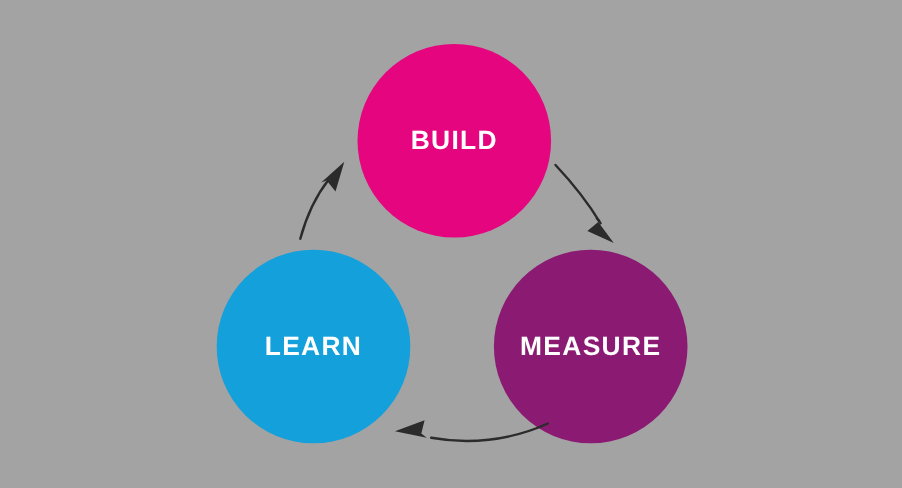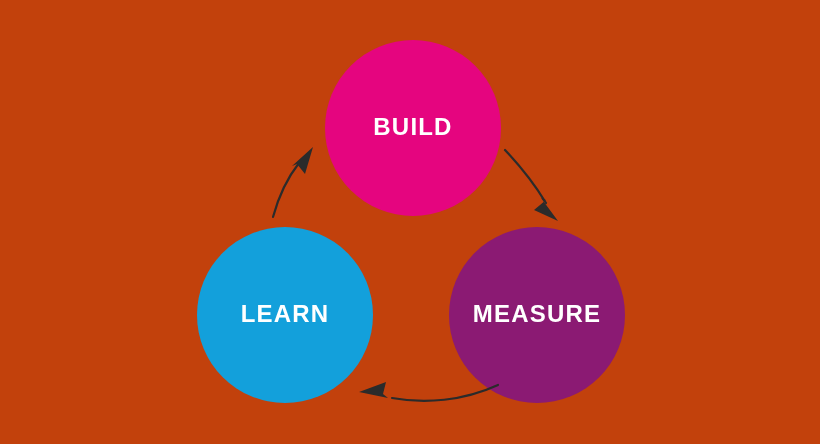--- a/index.html
+++ b/index.html
@@ -40,21 +40,21 @@
     fill: none;
     stroke-linecap: round;
   }
   .arrow-head {
     stroke: none;
   }
 </style>
 </head>
 <body>
 
-<div id="diagram-root" style="background: #c2410c; width: 820px; height: 444px;">
+<div id="diagram-root" style="background: #a3a3a3; width: 820px; height: 444px;">
 
   <svg id="loop-svg" viewBox="0 0 820 444">
 
     <g>
       <circle class="node-circle" cy="128" r="88" fill="#e5057f" cx="413"></circle>
       <text class="node-label" x="413" y="129" fill="#ffffff">BUILD</text>
     </g>
 
     <g>
       <circle class="node-circle" cy="315" r="88" fill="#8b1a73" cx="537"></circle>

